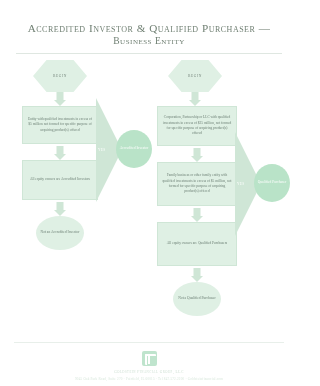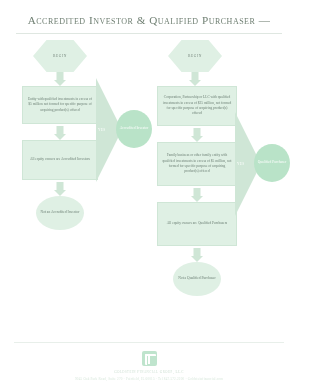--- a/index.html
+++ b/index.html
@@ -5,21 +5,21 @@
   html,body{margin:0;padding:0;}
   body{
     width:298px;height:386px;
     background:#ffffff;
     font-family:"Liberation Serif",serif;
     color:#5f6f63;
     overflow:hidden;
     position:relative;
   }
   
-  .header{padding:14px 10px 0 10px;text-align:center;}
+  .header{padding:22px 10px 0 10px;text-align:center;}
   .title-1{
     font-family:"Liberation Serif",serif;
     font-size:11.2px;
     letter-spacing:.5px;
     color:#6f7f72;
     font-variant:small-caps;
     white-space:nowrap;
   }
   .title-2{
     font-family:"Liberation Serif",serif;
@@ -138,20 +138,21 @@
     font-size:3.3px;letter-spacing:.2px;
     color:#d8e7dc;
     padding-bottom:5px;
   }
 </style>
 </head>
 <body>
 
 <div class="header">
   <div class="title-1">Accredited Investor &amp; Qualified Purchaser —</div>
+  <div class="title-2">Business Entity</div>
 </div>
 <div class="rule"></div>
 
 <div class="canvas">
 
   <div class="node hex" style="left:33px;top:6px;">BEGIN</div>
 
   <div class="darrow" style="left:46px;top:38px;width:28px;height:14px;">
     <div class="stem" style="height:9px;"></div>
     <div class="head"></div>

